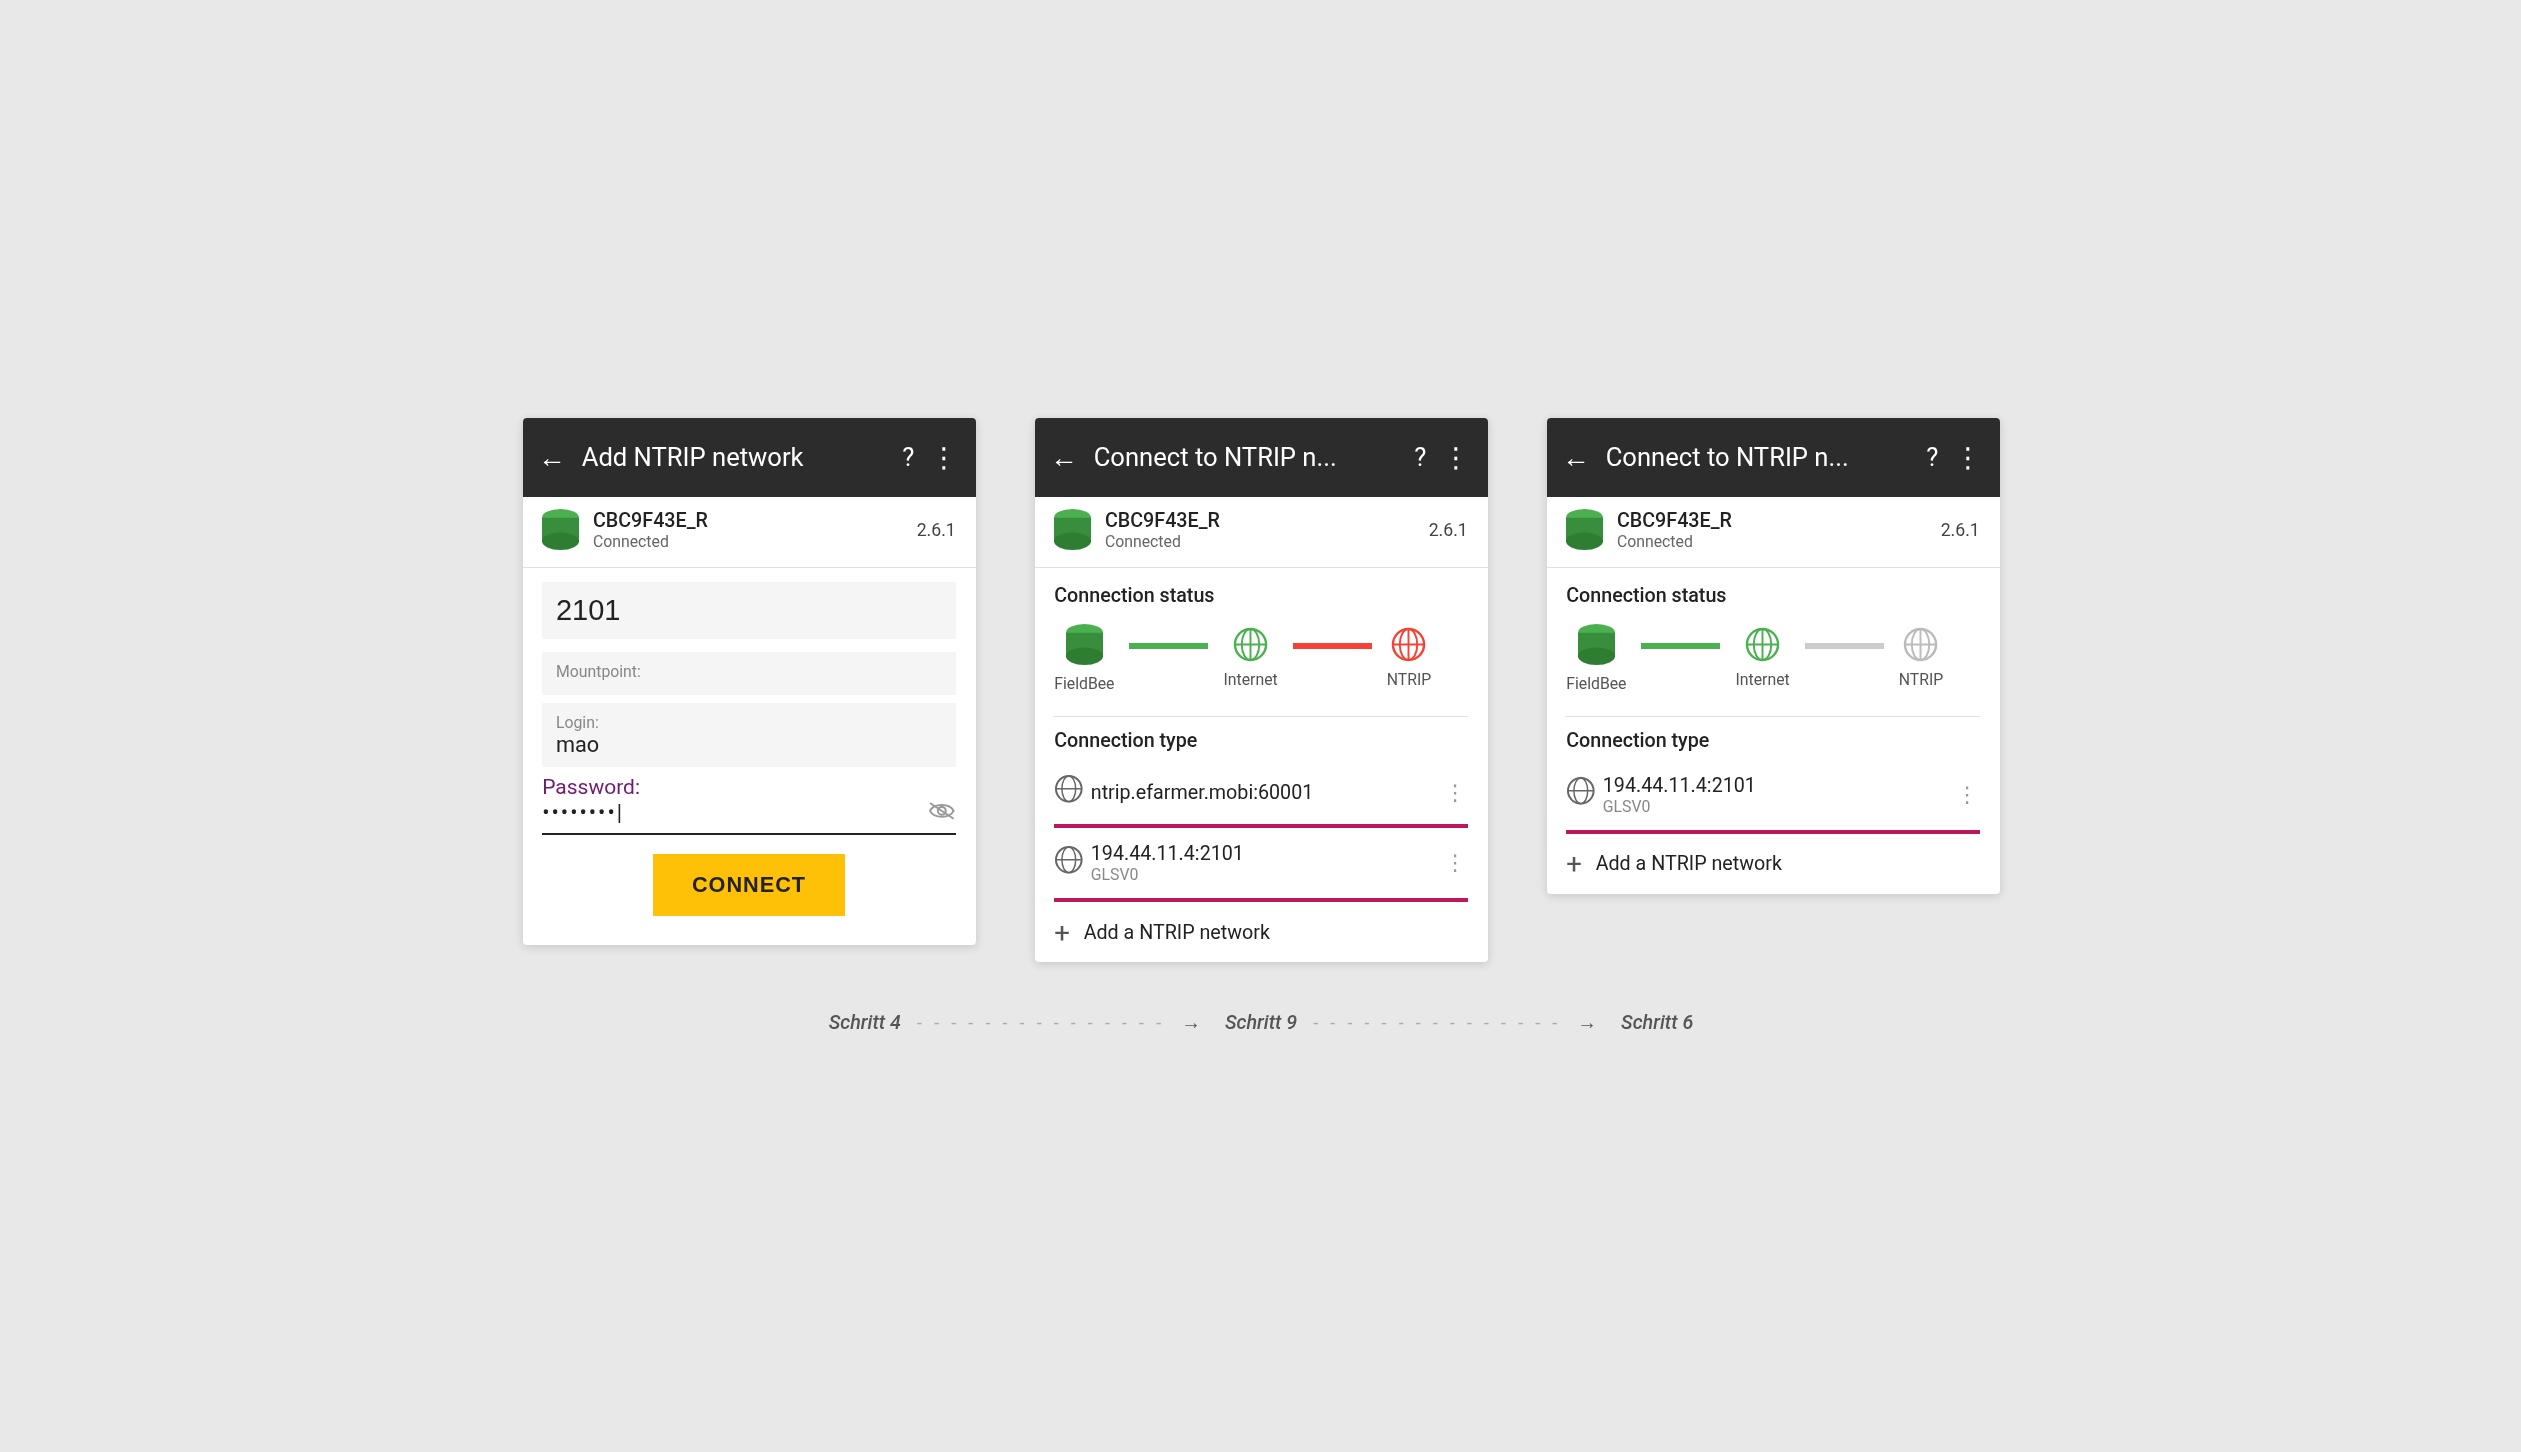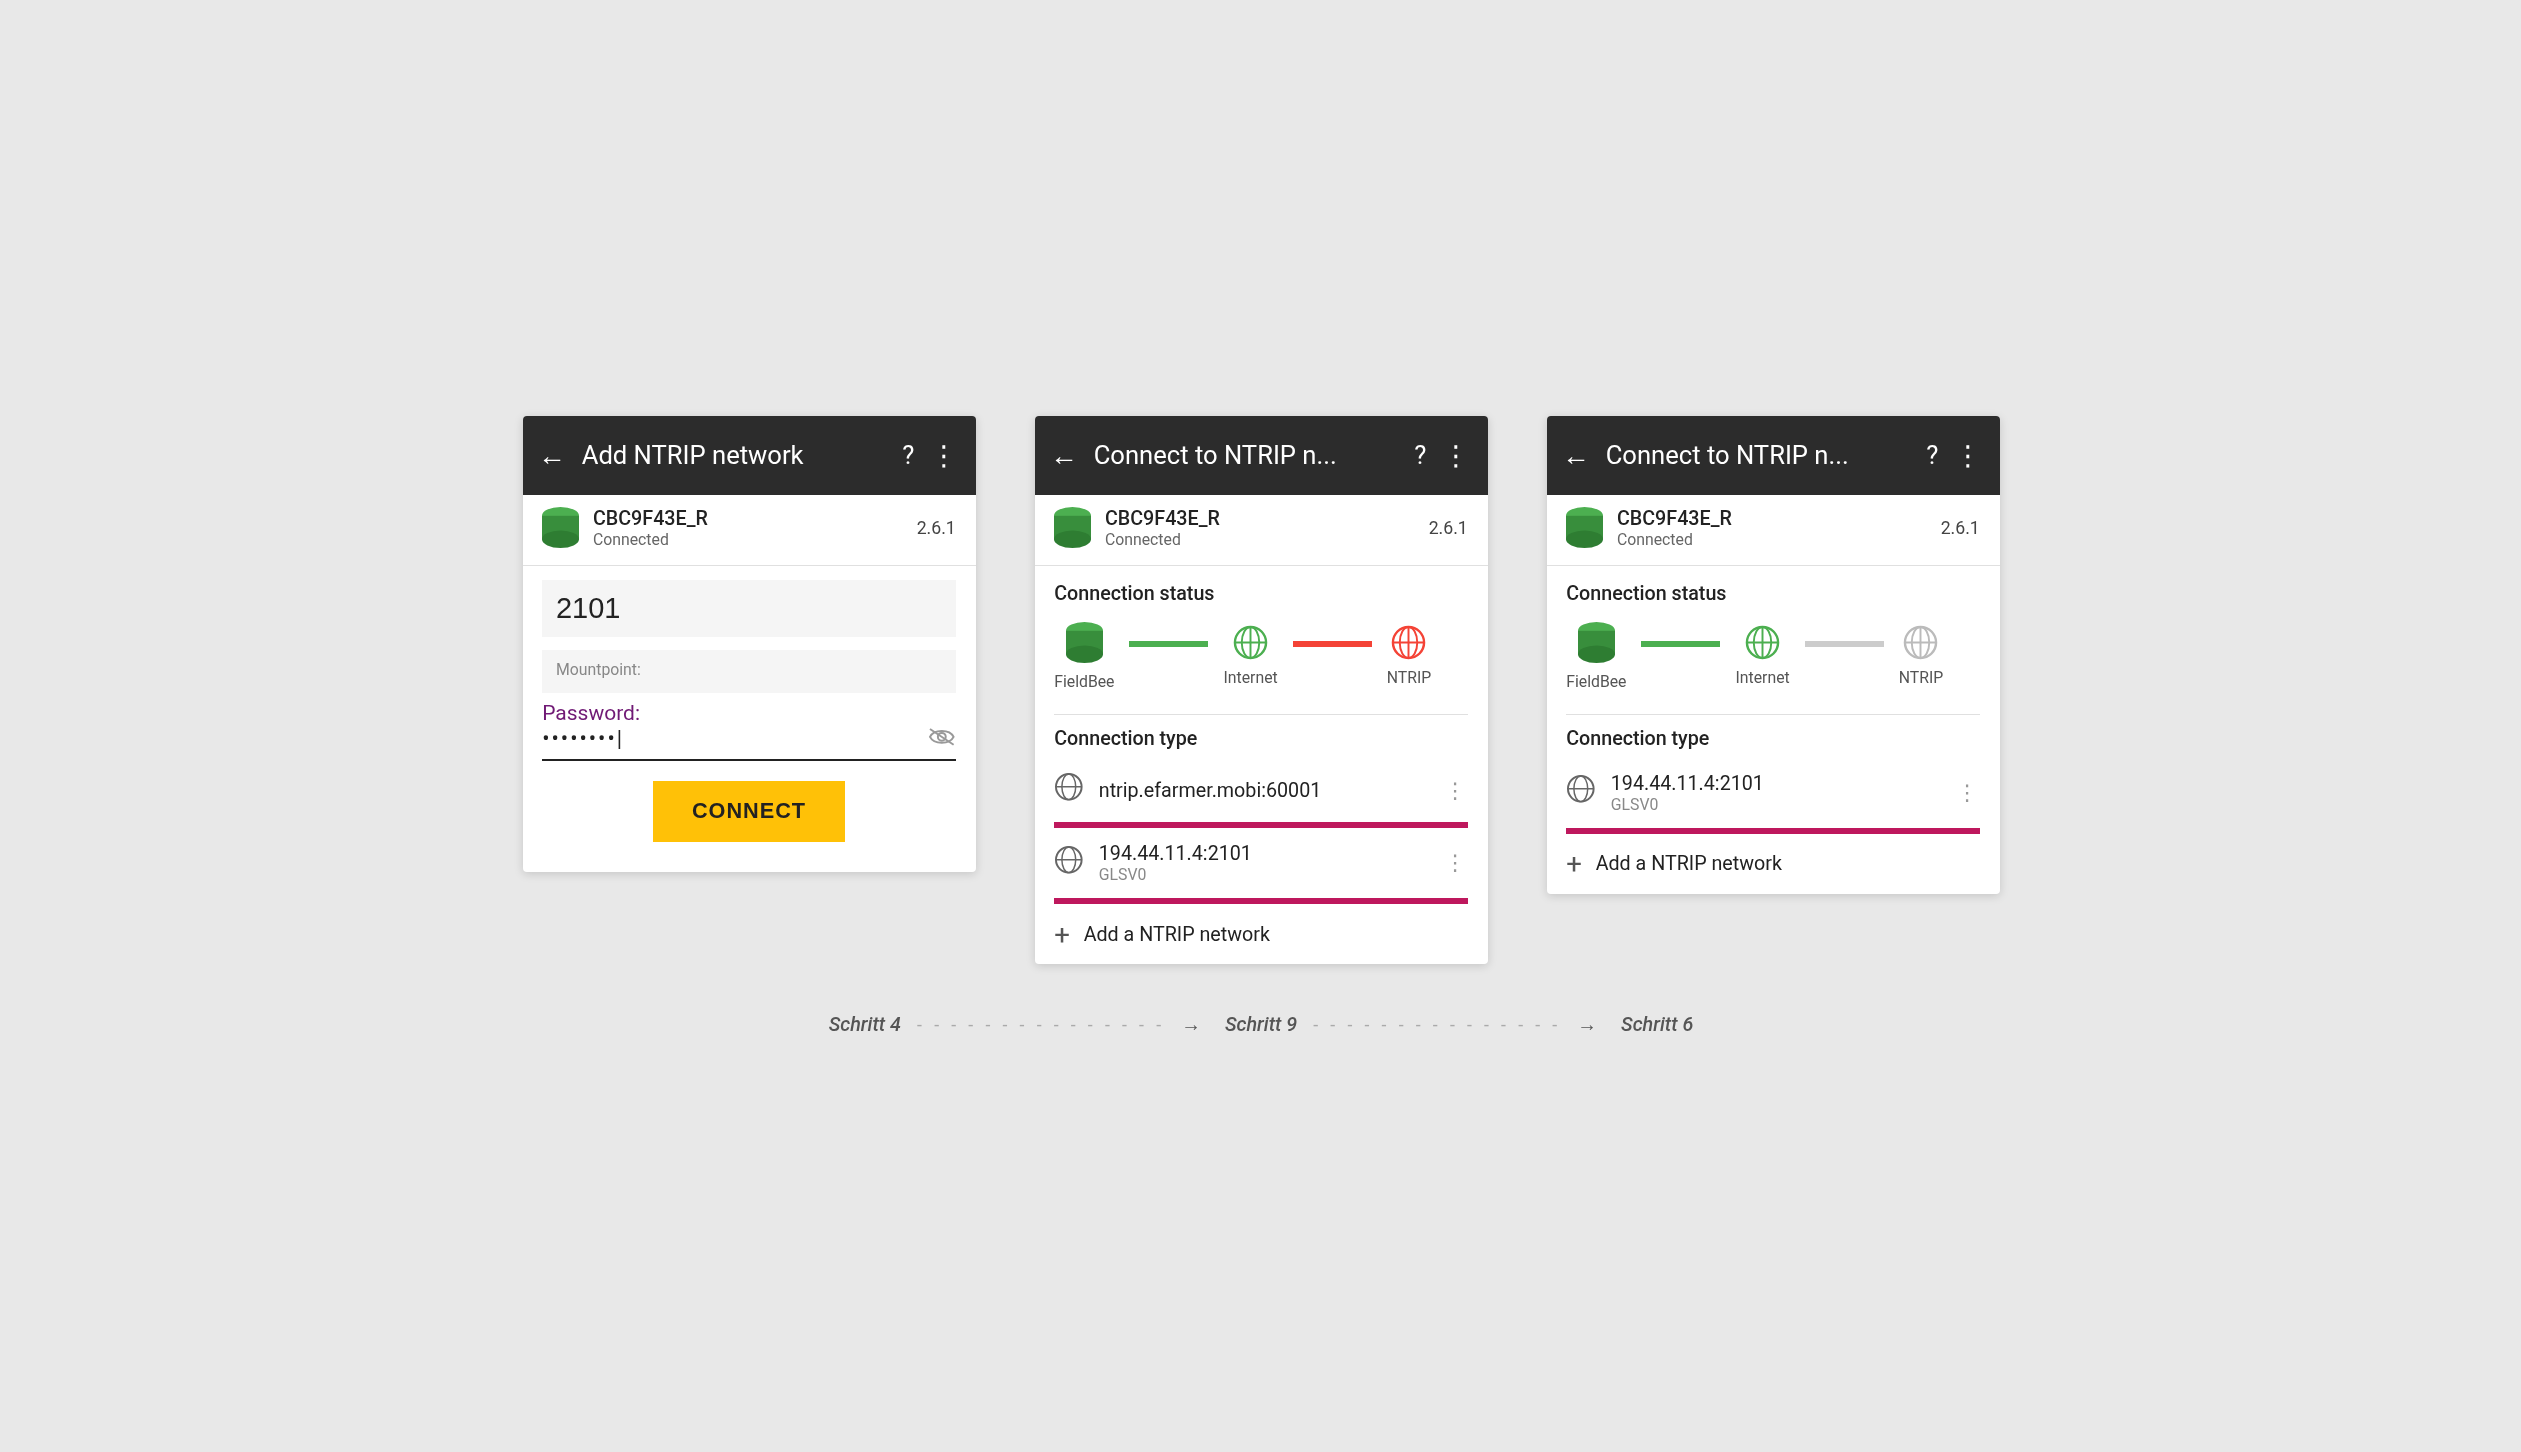--- a/index.html
+++ b/index.html
@@ -215,22 +215,22 @@
       font-size: 19.7px;
       font-weight: 500;
       color: #222;
       margin-bottom: 7.9px;
     }
 
     .conn-item {
       display: flex;
       align-items: center;
       padding: 13.8px 0;
-      border-bottom: 6px solid #be185d;
-      gap: 15px;
+      border-bottom: 4px solid #be185d;
+      gap: 7px;
     }
 
     .conn-item-icon {
       color: #666;
       font-size: 27.6px;
       flex-shrink: 0;
     }
 
     .conn-item-info {
       flex: 1;
@@ -330,20 +330,24 @@
       </div>
 
       <div style="margin: 13.8px 19.7px 13.8px 19.7px; background:#f5f5f5; padding:11.8px 13.8px;">
         <input class="input-field" style="background: transparent; font-size: 29px; border-bottom: none; padding: 0px;" type="text" value="2101">
       </div>
 
       <div class="mountpoint-wrapper">
         <div class="mountpoint-label">Mountpoint:</div>
       </div>
 
+      <div class="login-wrapper" style="margin-top:7.9px;">
+        <div class="login-label">Login:</div>
+        <div class="login-value">mao</div>
+      </div>
 
       <div style="margin: 7.9px 19.7px 19.7px 19.7px;">
         <div style="font-size:21px; color:#701a75;">Password:</div>
         <div style="display:flex; align-items:center; border-bottom:2px solid #222; padding-bottom:5.9px;">
           <div style="flex:1; font-size:21.7px; color:#222; letter-spacing:2px;">••••••••|</div>
           <span style="color:#999; font-size:23.6px; cursor:pointer;">
             <svg width="27.6" height="19.7" viewBox="0 0 28 20" fill="none">
               <path d="M2 10 C6 2 22 2 26 10 C22 18 6 18 2 10Z" stroke="#999" stroke-width="2" fill="none"></path>
               <circle cx="14" cy="10" r="4" stroke="#999" stroke-width="2" fill="none"></circle>
               <line x1="2" y1="2" x2="26" y2="18" stroke="#999" stroke-width="2"></line>

